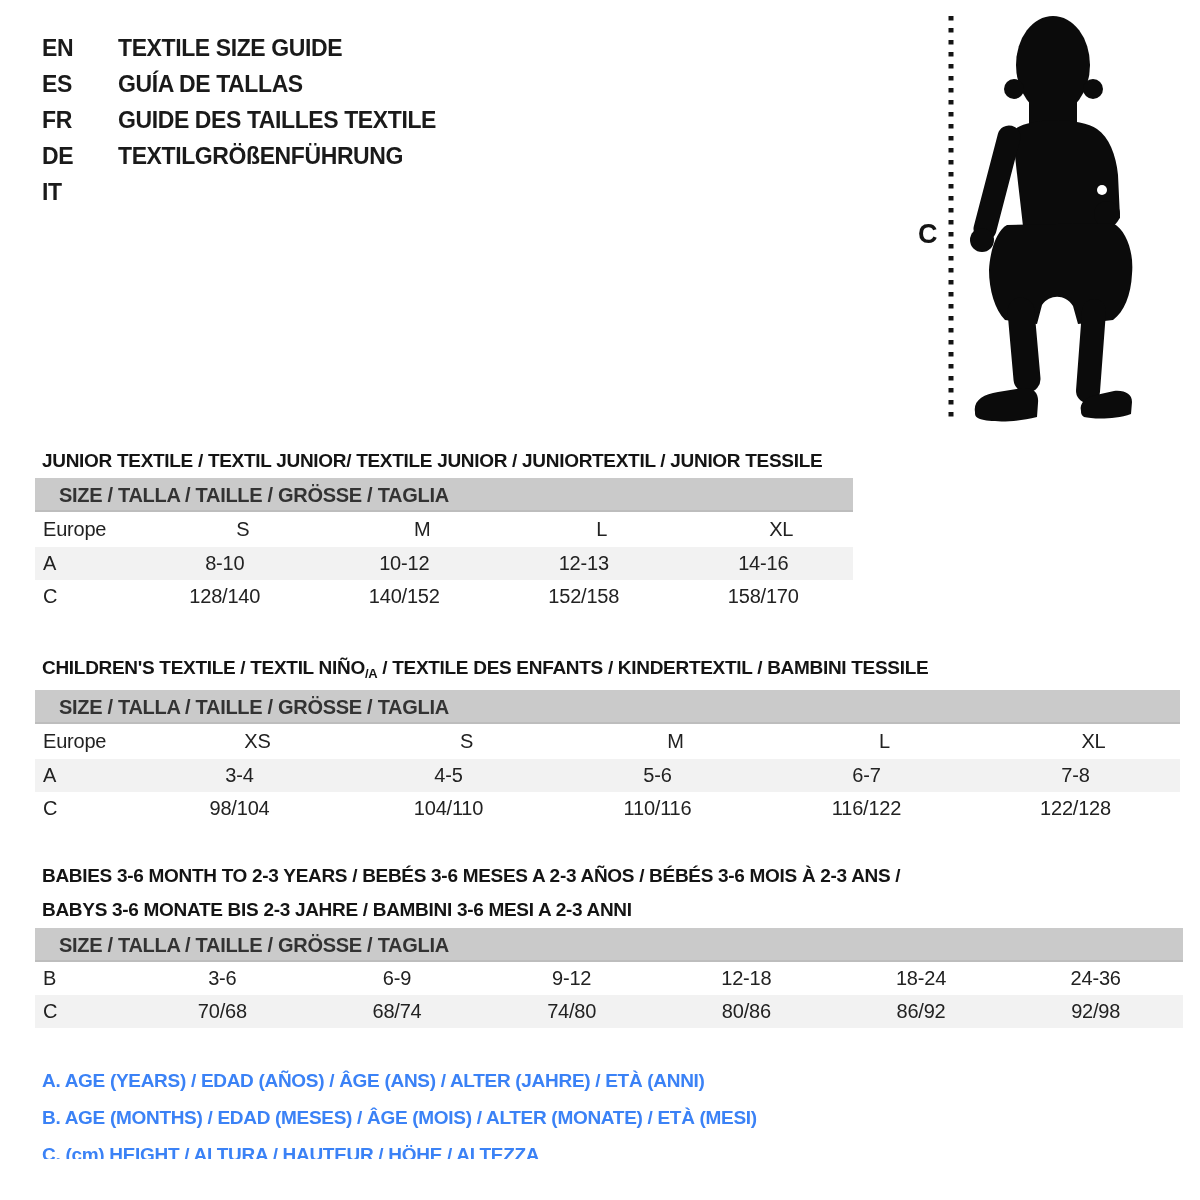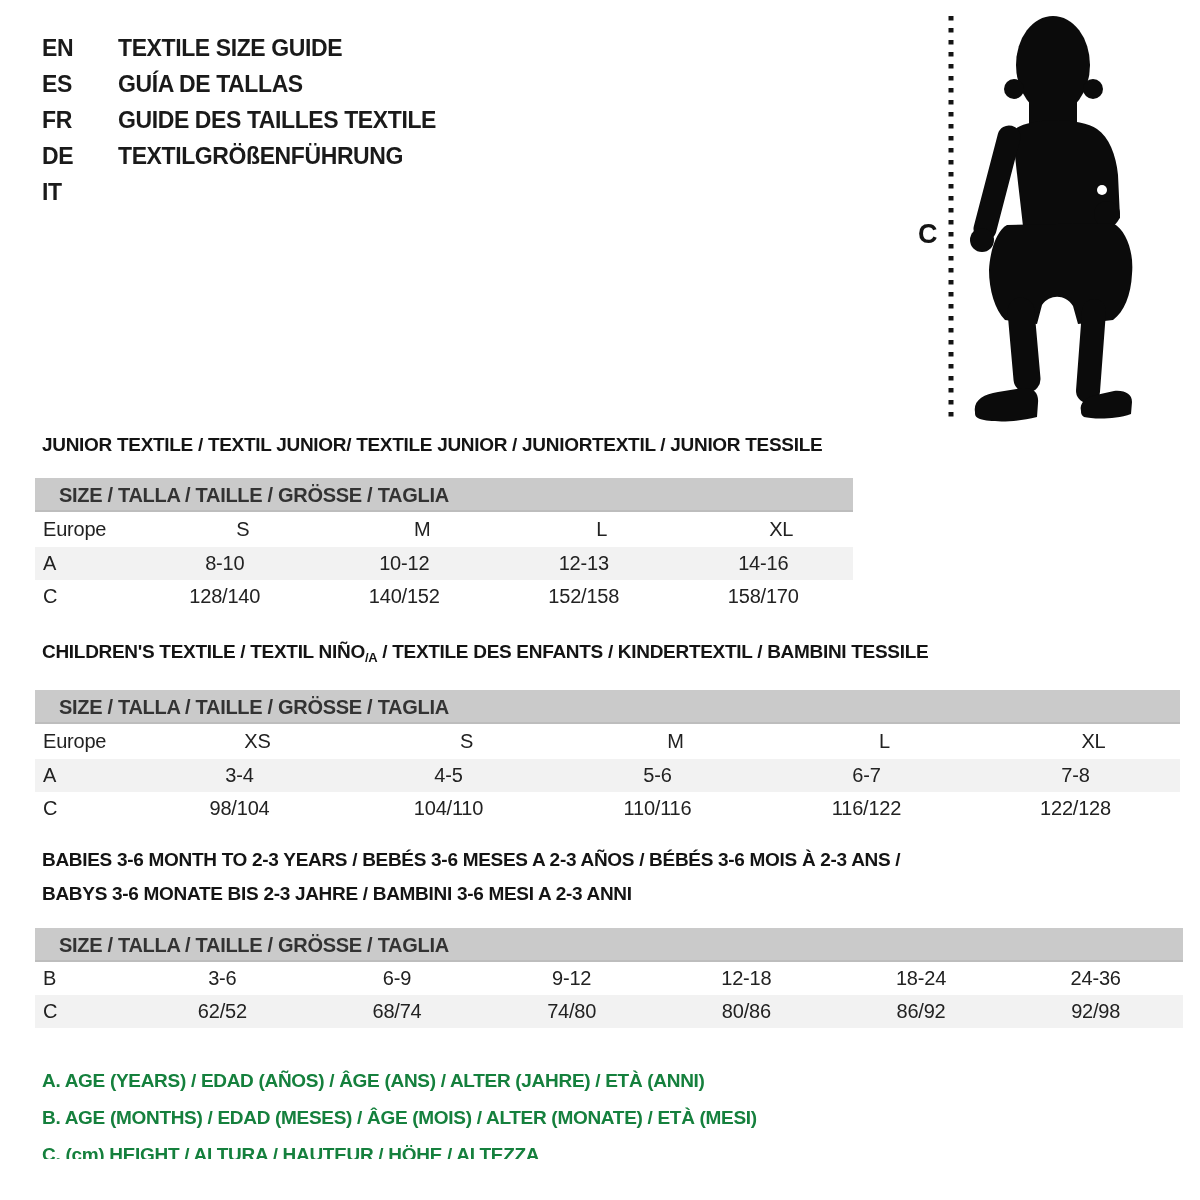--- a/index.html
+++ b/index.html
@@ -21,21 +21,21 @@
   }
   .lang-label { font-size: 23px; font-weight: 700; letter-spacing: -0.4px; white-space: nowrap; }
 
   
   .figure { position: absolute; left: 900px; top: 0; }
 
   
   .section-title {
     position: absolute; left: 42px;
     font-size: 19px; font-weight: 700; letter-spacing: -0.3px;
-    white-space: nowrap; color: #141414;
+    white-space: nowrap; color: #141414; margin-top: 16px;
   }
   .section-title .sub { font-size: 13px; vertical-align: -4px; }
   .two-line { line-height: 34px; }
 
   
   .size-table { position: absolute; left: 35px; }
   .size-bar {
     height: 34px; line-height: 34px; background: #cacaca;
     border-bottom: 2px solid #bdbdbd;
     padding-left: 24px; box-sizing: border-box;
@@ -51,21 +51,21 @@
   .tcell {
     flex: 1; text-align: center;
     font-size: 20px; font-weight: 500; letter-spacing: -0.2px; color: #222222;
   }
 
   
   .legend { position: absolute; left: 42px; top: 1062px; }
   .legend-line {
     height: 37px; line-height: 37px;
     font-size: 19px; font-weight: 700; letter-spacing: -0.3px; white-space: nowrap;
-    color: #15803d;
+    color: #3b82f6;
   }
 </style>
 </head>
 <body>
 
 <div class="canvas">
 
   <div class="lang-block">
     <div class="lang-row">
       <span class="lang-code">EN</span>
@@ -177,21 +177,21 @@
       <span class="row-label">B</span>
       <span class="tcell">3-6</span>
       <span class="tcell">6-9</span>
       <span class="tcell">9-12</span>
       <span class="tcell">12-18</span>
       <span class="tcell">18-24</span>
       <span class="tcell">24-36</span>
     </div>
     <div class="trow stripe">
       <span class="row-label">C</span>
-      <span class="tcell">62/52</span>
+      <span class="tcell">70/68</span>
       <span class="tcell">68/74</span>
       <span class="tcell">74/80</span>
       <span class="tcell">80/86</span>
       <span class="tcell">86/92</span>
       <span class="tcell">92/98</span>
     </div>
   </div>
 
   <div class="legend">
     <div class="legend-line">A. AGE (YEARS) / EDAD (AÑOS) / ÂGE (ANS) / ALTER (JAHRE) / ETÀ (ANNI)</div>

